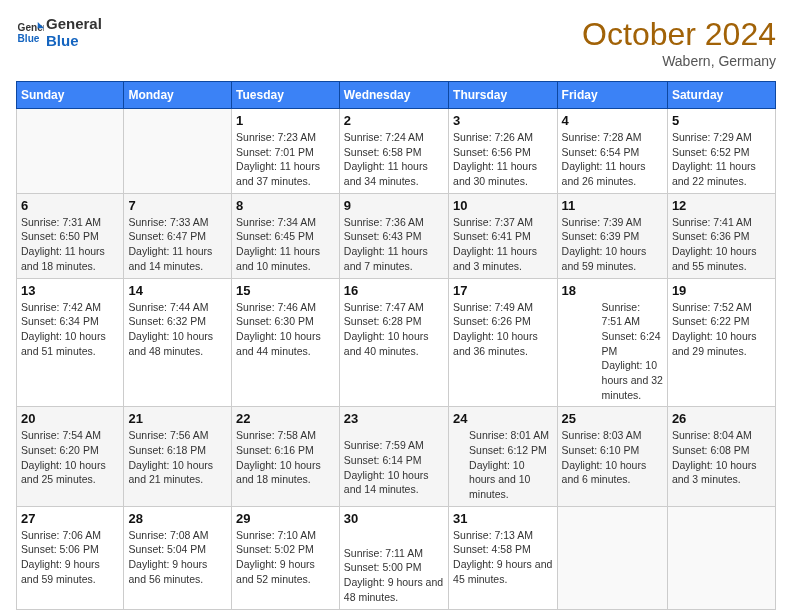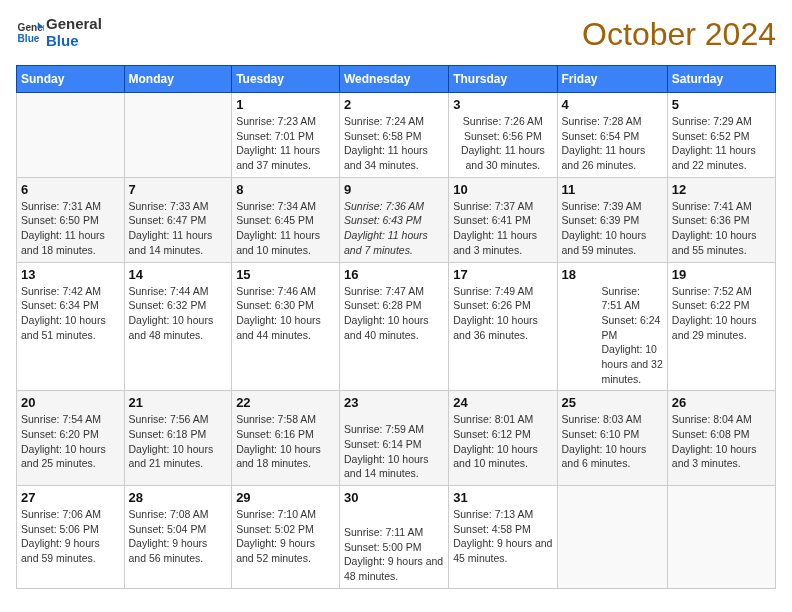--- a/index.html
+++ b/index.html
@@ -89,20 +89,21 @@
       <text x="2" y="30" font-size="13" font-weight="bold" fill="#1565c0">Blue</text>
       <polygon points="28,4 36,12 28,12" fill="#1565c0"></polygon>
     </svg>
     <div>
       <div style="font-size:15px;font-weight:bold;color:#333;line-height:1.1;">General</div>
       <div style="font-size:15px;font-weight:bold;color:#1565c0;line-height:1.1;">Blue</div>
     </div>
   </div>
   <div class="title-block">
     <div class="month-title">October 2024</div>
+    <div class="location">Wabern, Germany</div>
   </div>
 </div>
 
 <table>
   <thead>
     <tr id="header-row">
         <th>Sunday</th>
         <th>Monday</th>
         <th>Tuesday</th>
         <th>Wednesday</th>
@@ -122,21 +123,21 @@
 Daylight: 11 hours and 37 minutes.</div>
         </td>
         <td>
           <div class="day-num">2</div>
           <div class="day-info" style="white-space: pre-line;">Sunrise: 7:24 AM
 Sunset: 6:58 PM
 Daylight: 11 hours and 34 minutes.</div>
         </td>
         <td>
           <div class="day-num">3</div>
-          <div class="day-info" style="white-space: pre-line; text-align: center;">Sunrise: 7:26 AM
+          <div class="day-info" style="white-space: pre-line;">Sunrise: 7:26 AM
 Sunset: 6:56 PM
 Daylight: 11 hours and 30 minutes.</div>
         </td>
         <td>
           <div class="day-num">4</div>
           <div class="day-info" style="white-space: pre-line;">Sunrise: 7:28 AM
 Sunset: 6:54 PM
 Daylight: 11 hours and 26 minutes.</div>
         </td>
         <td>
@@ -160,21 +161,21 @@
 Daylight: 11 hours and 14 minutes.</div>
         </td>
         <td>
           <div class="day-num">8</div>
           <div class="day-info" style="white-space: pre-line;">Sunrise: 7:34 AM
 Sunset: 6:45 PM
 Daylight: 11 hours and 10 minutes.</div>
         </td>
         <td>
           <div class="day-num">9</div>
-          <div class="day-info" style="white-space: pre-line; font-style: italic;">Sunrise: 7:36 AM
+          <div class="day-info" style="white-space: pre-line;">Sunrise: 7:36 AM
 Sunset: 6:43 PM
 Daylight: 11 hours and 7 minutes.</div>
         </td>
         <td>
           <div class="day-num">10</div>
           <div class="day-info" style="white-space: pre-line;">Sunrise: 7:37 AM
 Sunset: 6:41 PM
 Daylight: 11 hours and 3 minutes.</div>
         </td>
         <td>
@@ -254,21 +255,21 @@
 Daylight: 10 hours and 18 minutes.</div>
         </td>
         <td>
           <div class="day-num">23</div>
           <div class="day-info" style="white-space: pre-line; margin-top: 12px;">Sunrise: 7:59 AM
 Sunset: 6:14 PM
 Daylight: 10 hours and 14 minutes.</div>
         </td>
         <td>
           <div class="day-num">24</div>
-          <div class="day-info" style="white-space: pre-line;">Sunrise: 8:01 AM
+          <div class="day-info" style="white-space: pre-line; margin-left: 16px;">Sunrise: 8:01 AM
 Sunset: 6:12 PM
 Daylight: 10 hours and 10 minutes.</div>
         </td>
         <td>
           <div class="day-num">25</div>
           <div class="day-info" style="white-space: pre-line;">Sunrise: 8:03 AM
 Sunset: 6:10 PM
 Daylight: 10 hours and 6 minutes.</div>
         </td>
         <td>

